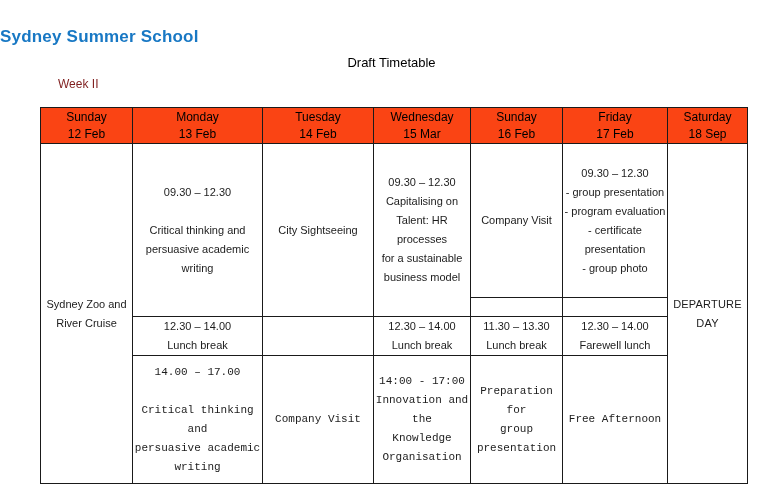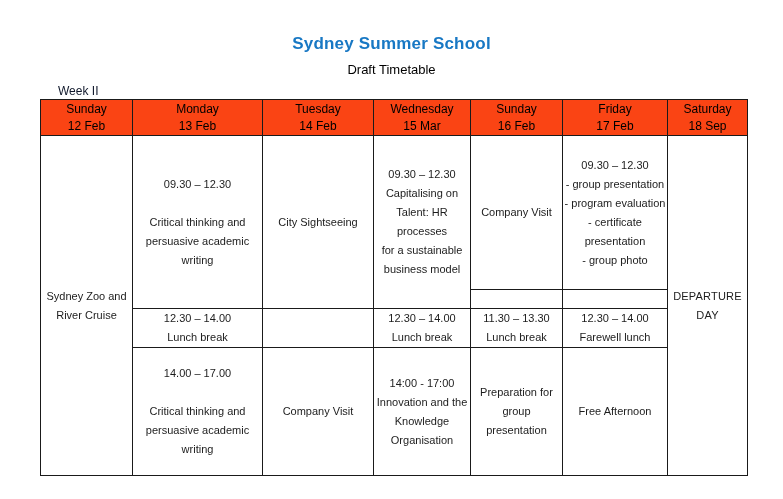--- a/index.html
+++ b/index.html
@@ -10,37 +10,36 @@
   #page {
     position: relative;
     width: 783px;
     height: 499px;
     background: #ffffff;
     font-family: "Liberation Sans", sans-serif;
     color: #1c1c1c;
     overflow: hidden;
   }
   .doc-title {
-    padding-top: 34px;
-    text-align: center;
+    padding-top: 27px;
     font-size: 17px;
     font-weight: bold;
     color: #1878C4;
     letter-spacing: 0.2px;
   }
   .doc-subtitle {
     margin-top: 8px;
     text-align: center;
     font-size: 13px;
     color: #000000;
   }
   .week-label {
-    margin: 7px 0 1px 58px;
+    margin: 7px 0 16px 58px;
     font-size: 12px;
-    color: #0f172a;
+    color: #7f1d1d;
   }
   table.timetable {
     border-collapse: collapse;
     table-layout: fixed;
     margin-left: 40px;
     width: 707px;
   }
   table.timetable th,
   table.timetable td {
     border: 1px solid #1a1a1a;
@@ -61,21 +60,21 @@
   table.timetable td {
     font-size: 11px;
     line-height: 19px;
     white-space: pre-line;
     background: #ffffff;
   }
   tr.r-header    { height: 36px; }
   tr.r-morning-a { height: 154px; }
   tr.r-morning-b { height: 19px; }
   tr.r-lunch     { height: 38px; }
-  tr.r-afternoon { height: 128px; }
+  tr.r-afternoon { height: 128px; font-family: Liberation Mono, monospace; }
   td.align-top {
     vertical-align: top;
     padding-top: 17px;
   }
   td.allcaps {
     letter-spacing: 0.2px;
   }
 </style>
 </head>
 <body>

